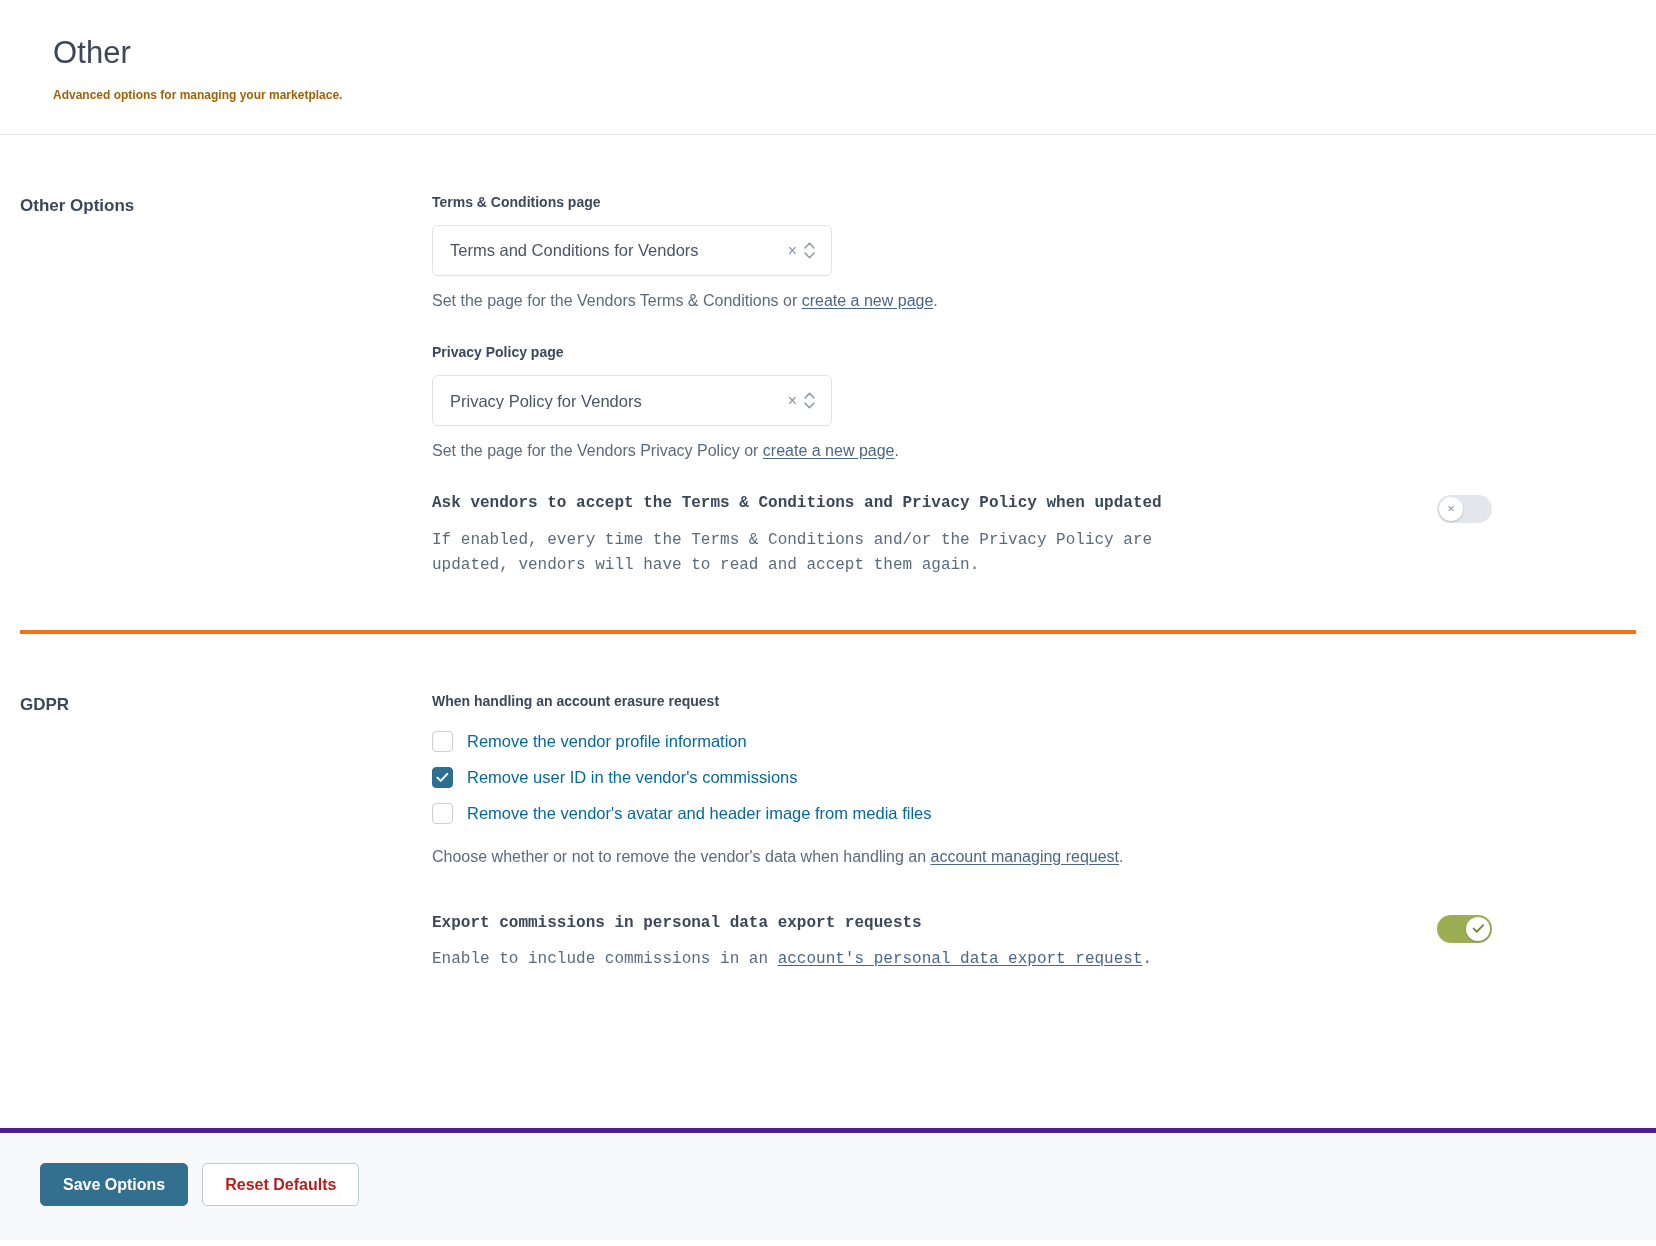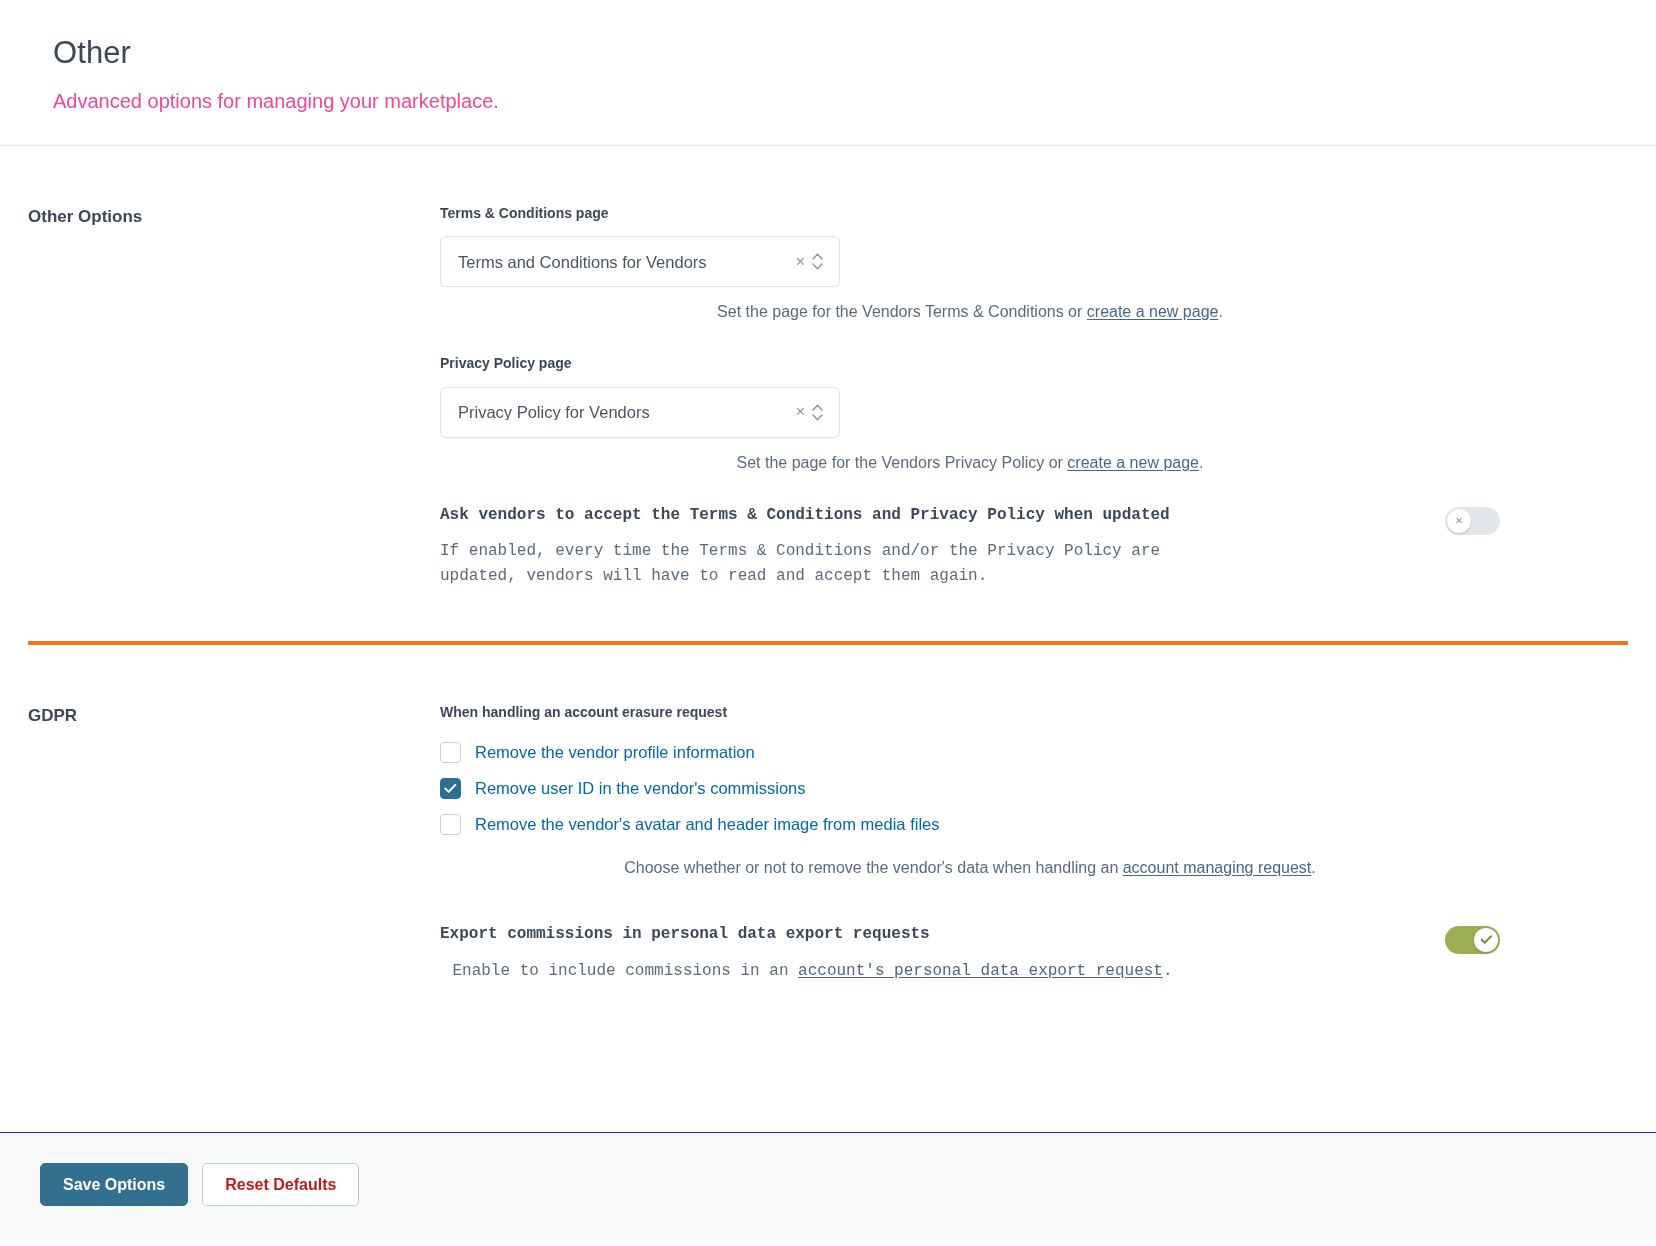--- a/index.html
+++ b/index.html
@@ -30,30 +30,30 @@
   }
   .page-title {
     font-size: 31px;
     font-weight: 400;
     color: #3c4858;
     letter-spacing: .1px;
     line-height: 1.2;
   }
   .page-subtitle {
     margin-top: 16px;
-    font-size: 20px;
-    font-weight: 400;
-    color: #ec4899;
+    font-size: 12px;
+    font-weight: 700;
+    color: #a16207;
     line-height: 1.4;
   }
 
   
   .content {
     flex: 1 1 auto;
-    padding: 0 28px;
+    padding: 0 20px;
     background: #ffffff;
   }
 
   .section {
     display: flex;
     align-items: flex-start;
     padding: 58px 0 52px 0;
   }
   .section + .section { border-top: 4px solid #f97316; }
 
@@ -129,21 +129,20 @@
     padding: 0 2px;
   }
   .stepper svg { display: block; }
 
   
   .help {
     margin-top: 13px;
     font-size: 16px;
     color: #5b6b7c;
     line-height: 1.5;
-    text-align: center;
   }
   .help a, .link {
     color: #4a6785;
     text-decoration: underline;
     text-underline-offset: 2px;
   }
 
   
   .toggle-row {
     display: flex;
@@ -226,21 +225,21 @@
   .checkbox svg { display: block; }
   .check-label {
     font-size: 16.5px;
     color: #0369a1;
     line-height: 1.3;
   }
 
   
   .footer {
     flex: 0 0 auto;
-    border-top: 1px solid #4c1d95;
+    border-top: 5px solid #4c1d95;
     background: #f8f9fb;
     padding: 30px 40px 34px 40px;
     display: flex;
     align-items: center;
     gap: 14px;
   }
   .btn {
     font-family: "Liberation Sans", sans-serif;
     font-size: 16px;
     font-weight: 700;

